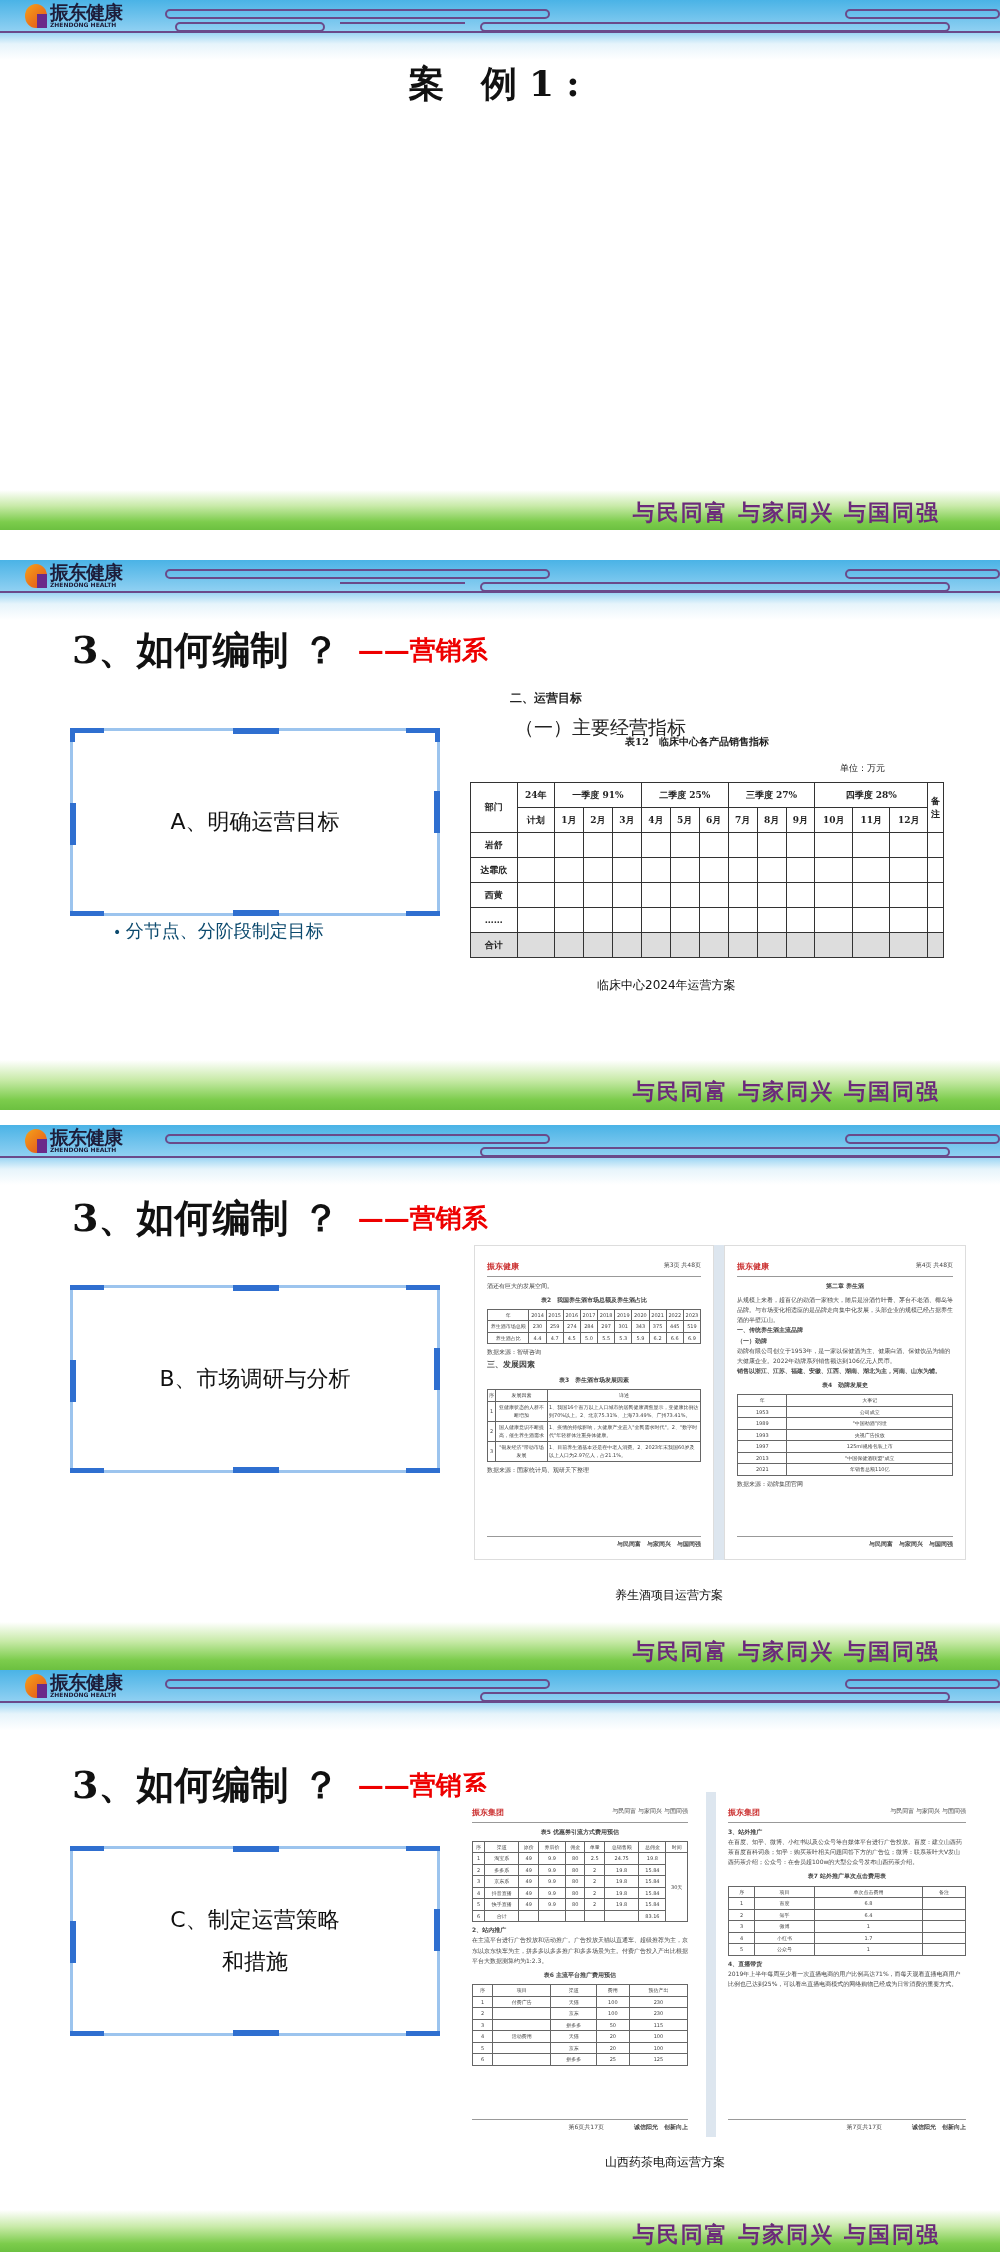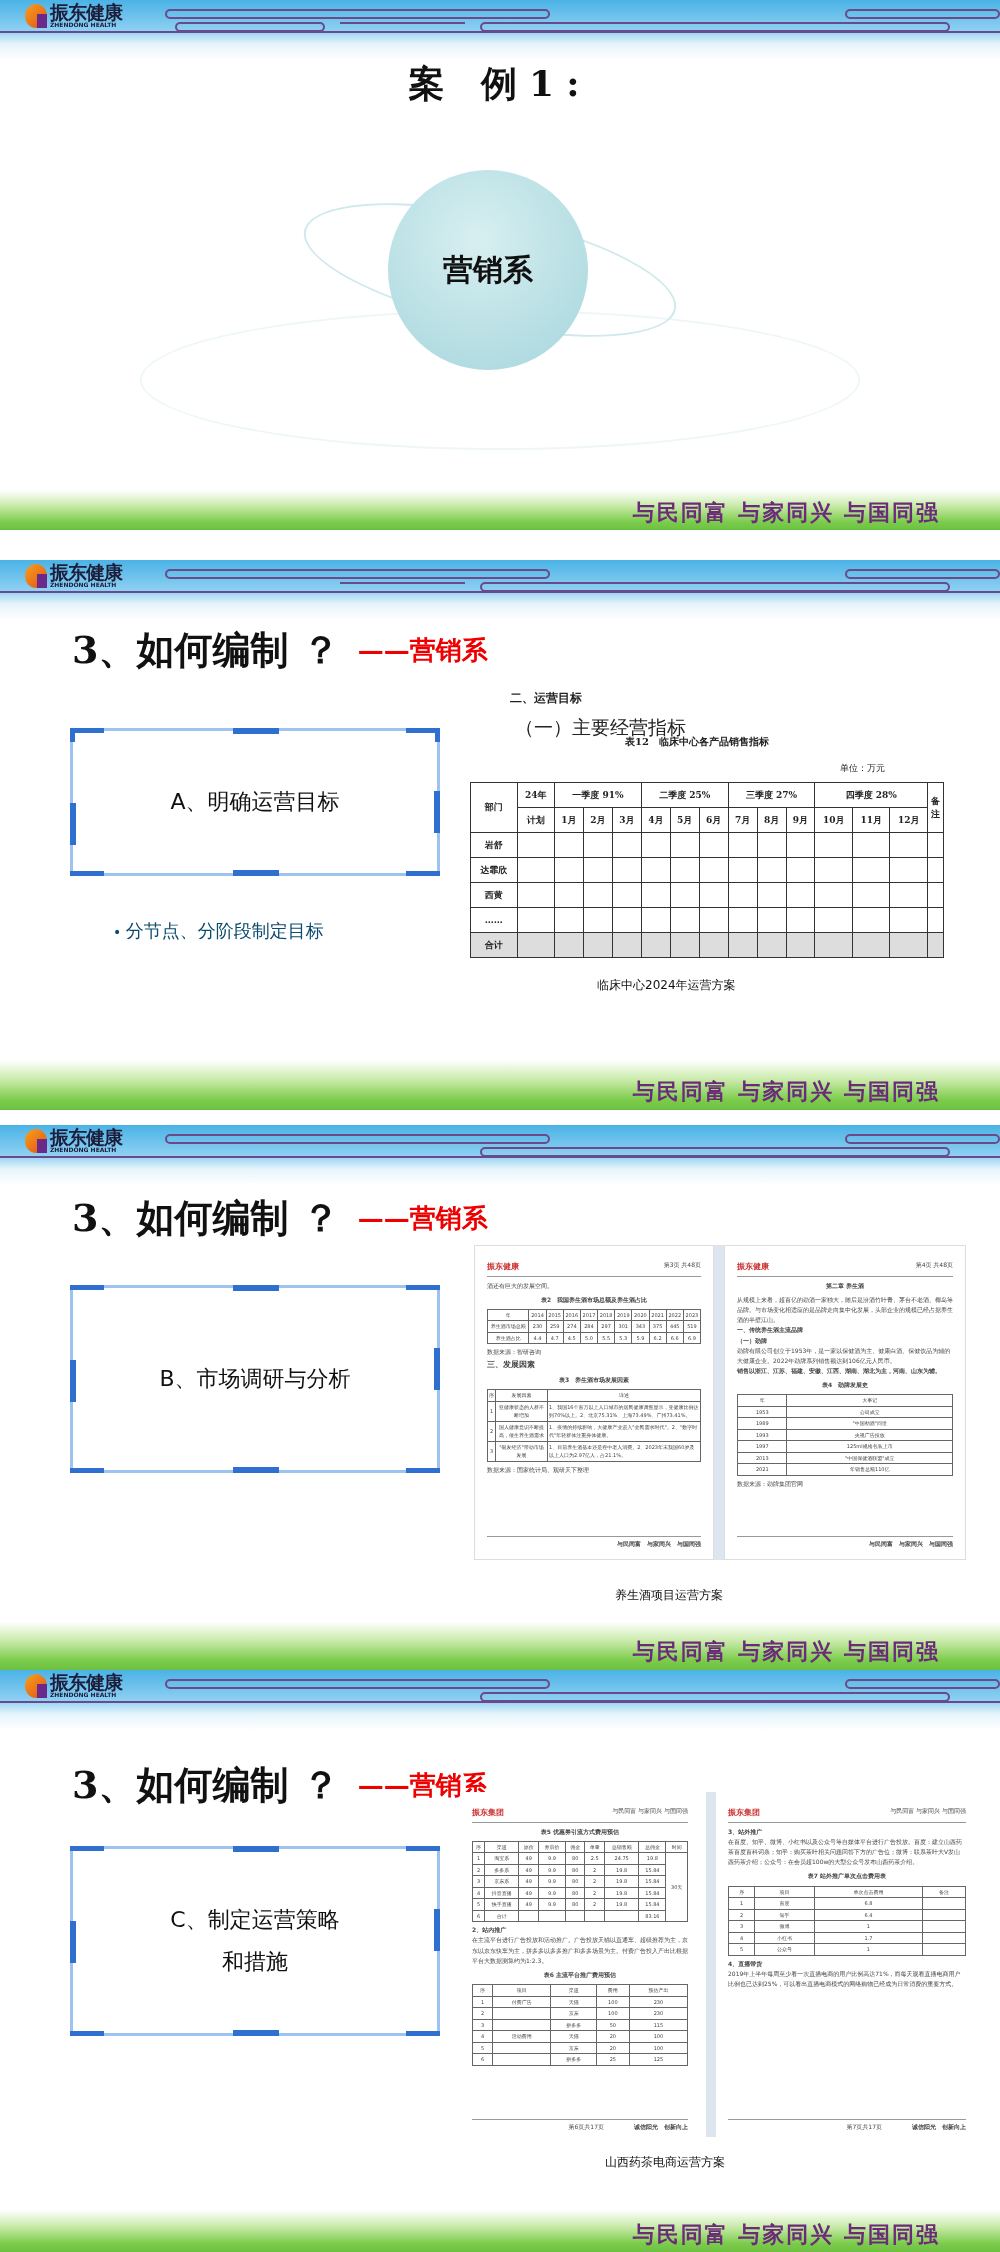--- a/index.html
+++ b/index.html
@@ -56,25 +56,20 @@
     </div>
     <div class="scroll" style="left:165px;top:9px;width:385px"></div>
     <div class="scroll" style="left:175px;top:22px;width:150px"></div>
     <div class="hline" style="left:340px;top:22px;width:125px"></div>
     <div class="scroll" style="left:480px;top:22px;width:470px"></div>
     <div class="hline" style="left:575px;top:22px;width:255px"></div>
     <div class="scroll" style="left:845px;top:9px;width:155px"></div>
     <div class="topline"></div>
   </div>
   <div class="case-title">案 例1:</div>
-  <div class="orb-wrap">
-    <div class="ring" style="left:-10px;top:140px;width:720px;height:140px;border-color:#eef6f7"></div>
-    <div class="ring" style="left:150px;top:45px;width:380px;height:110px;transform:rotate(12deg)"></div>
-    <div class="orb">营销系</div>
-  </div>
   <div class="bottombar" style="top:490px;height:40px">
     <div class="slogan" style="top:8px">与民同富 与家同兴 与国同强</div>
   </div>
 </div>
 
 <div class="slide" style="top:560px;height:550px">
   <div class="topbar">
     <div class="logo">
       <div class="logo-mark"></div>
       <div class="logo-text">
@@ -85,21 +80,21 @@
     <div class="scroll" style="left:165px;top:9px;width:385px"></div>
     <div class="hline" style="left:340px;top:22px;width:125px"></div>
     <div class="scroll" style="left:480px;top:22px;width:470px"></div>
     <div class="scroll" style="left:845px;top:9px;width:155px"></div>
     <div class="topline"></div>
   </div>
   <div class="sec-title" style="top:65px">
     <span>3、如何编制 ？</span>
     <span class="red">——营销系</span>
   </div>
-  <div class="frame" style="top:168px;height:148px">
+  <div class="frame" style="top:168px;height:188px">
     <i style="left:-3px;top:-3px;width:34px;height:5px"></i>
       <i style="left:-3px;top:-3px;width:5px;height:14px"></i>
     <i style="right:-3px;top:-3px;width:34px;height:5px"></i>
       <i style="right:-3px;top:-3px;width:5px;height:14px"></i>
     <i style="left:160px;top:-3px;width:46px;height:6px"></i>
       <i style="left:160px;bottom:-3px;width:46px;height:6px"></i>
     <i style="left:-3px;top:72px;width:6px;height:42px"></i>
       <i style="right:-3px;top:60px;width:6px;height:42px"></i>
     <i style="left:-3px;bottom:-3px;width:34px;height:5px"></i>
       <i style="right:-3px;bottom:-3px;width:34px;height:5px"></i>

